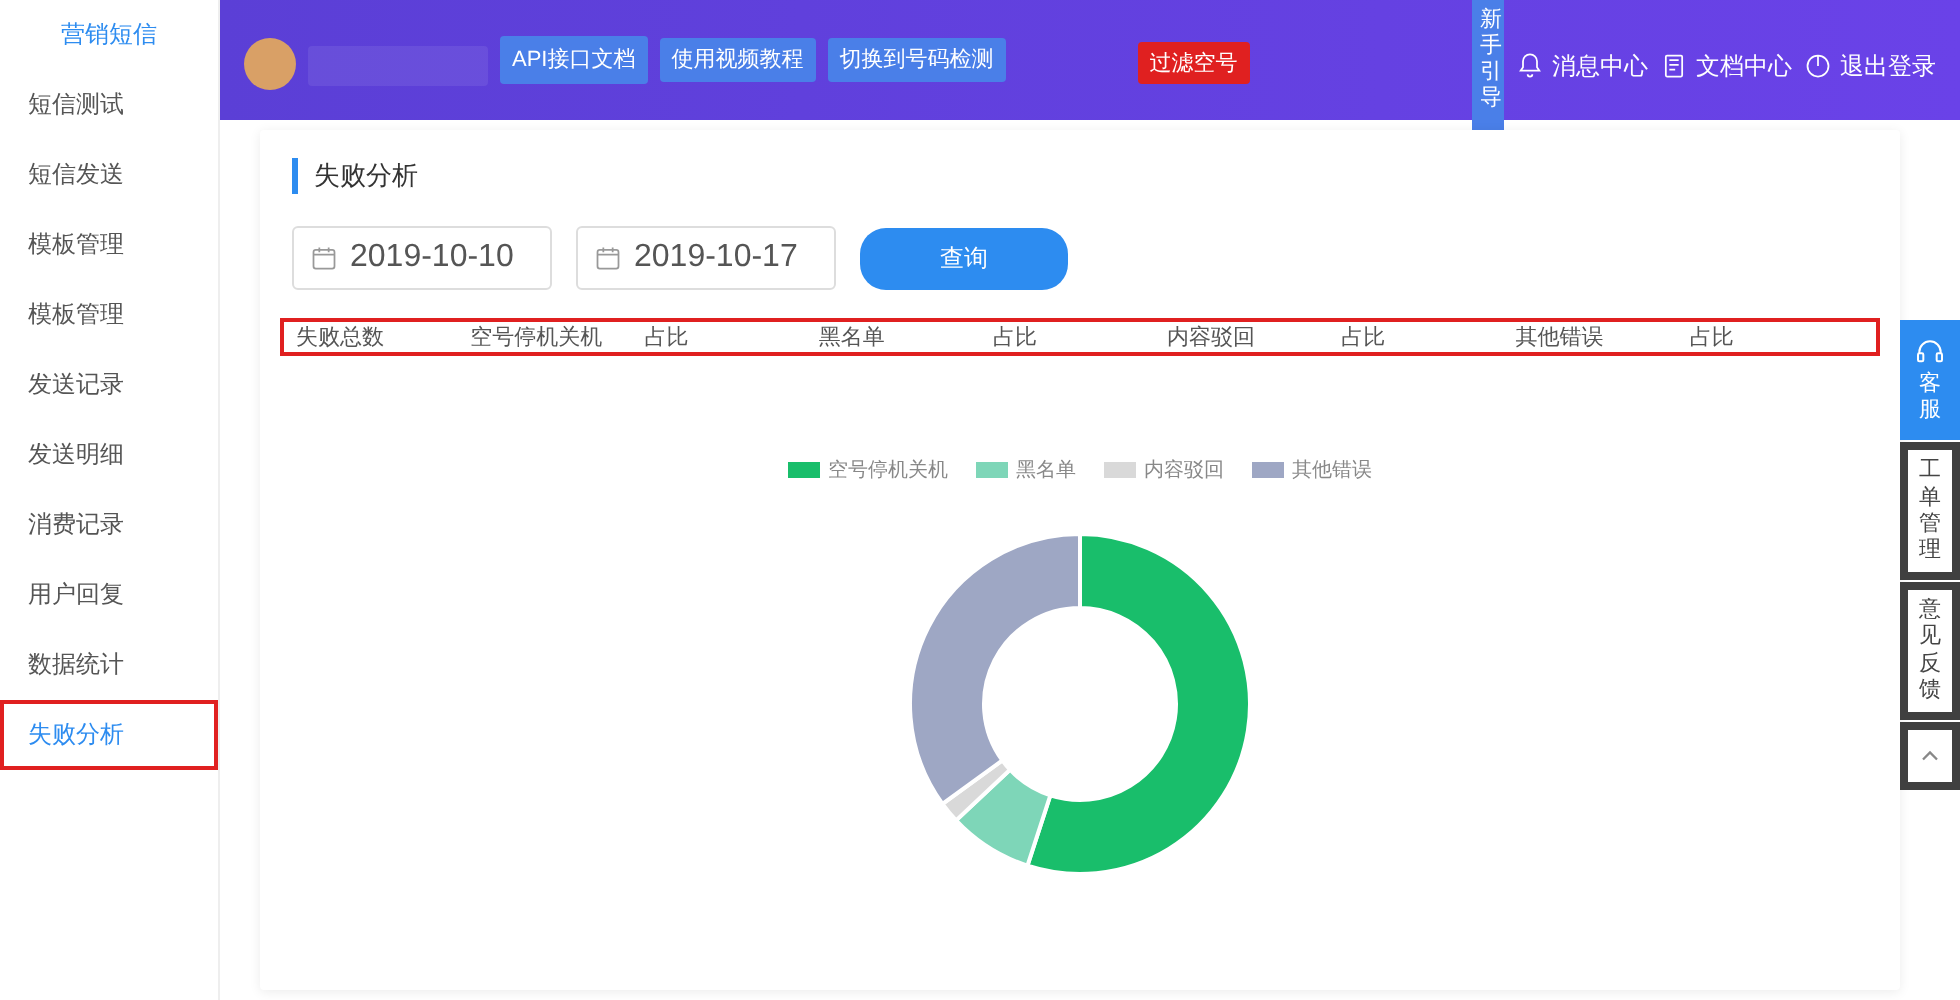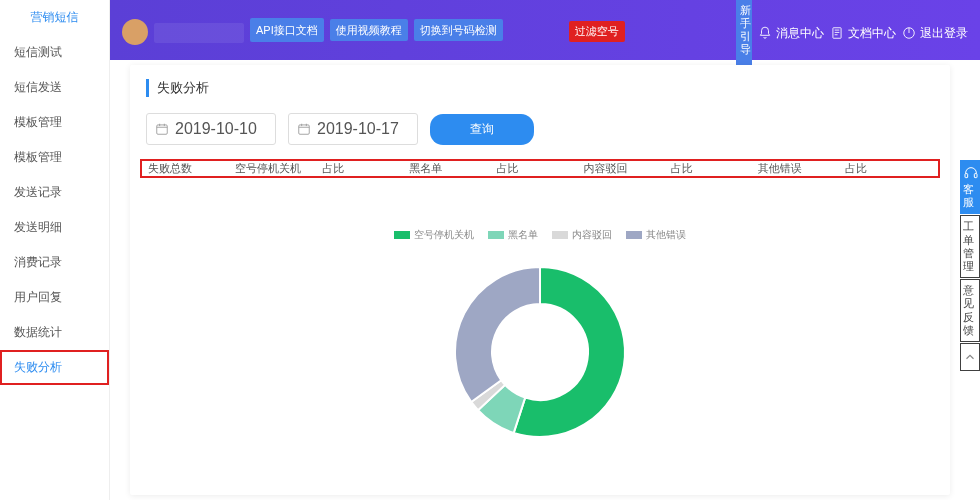--- a/index.html
+++ b/index.html
@@ -37,21 +37,21 @@
 .data-row div { flex: 1; height: 12px; }
 .blur-cell { background: #eee; border-radius: 2px; width: 36px; height: 10px; filter: blur(1px); }
 
 .legend { display: flex; justify-content: center; gap: 14px; margin-top: 10px; }
 .legend-item { display: flex; align-items: center; gap: 4px; font-size: 10px; color: #888; }
 .legend-swatch { width: 16px; height: 8px; }
 
 .donut-wrap { display: flex; justify-content: center; margin-top: 10px; }
 
 .right-rail { position: absolute; right: 0; top: 160px; width: 30px; display: flex; flex-direction: column; gap: 1px; }
-.rail-item { background: #fff; border: 1px solid #404040; font-size: 11px; color: #444; padding: 4px 2px; cursor: pointer; line-height: 1.2; margin-left: 10px; }
+.rail-item { background: #fff; border: 4px solid #404040; font-size: 11px; color: #444; text-align: center; padding: 4px 2px; cursor: pointer; line-height: 1.2; }
 .rail-item.blue { background: #2d8cf0; color: #fff; border-color: #2d8cf0; }
 .rail-item.blue svg { width: 16px; height: 16px; fill: none; stroke: #fff; stroke-width: 1.5; display: block; margin: 0 auto 2px; }
 .rail-item svg.chev { width: 14px; height: 14px; fill: none; stroke: #888; stroke-width: 2; display: block; margin: 2px auto; }
 </style>
 </head>
 <body>
 
 <div class="sidebar">
   <div class="sidebar-item active">营销短信</div>
   <div class="sidebar-item">短信测试</div>

